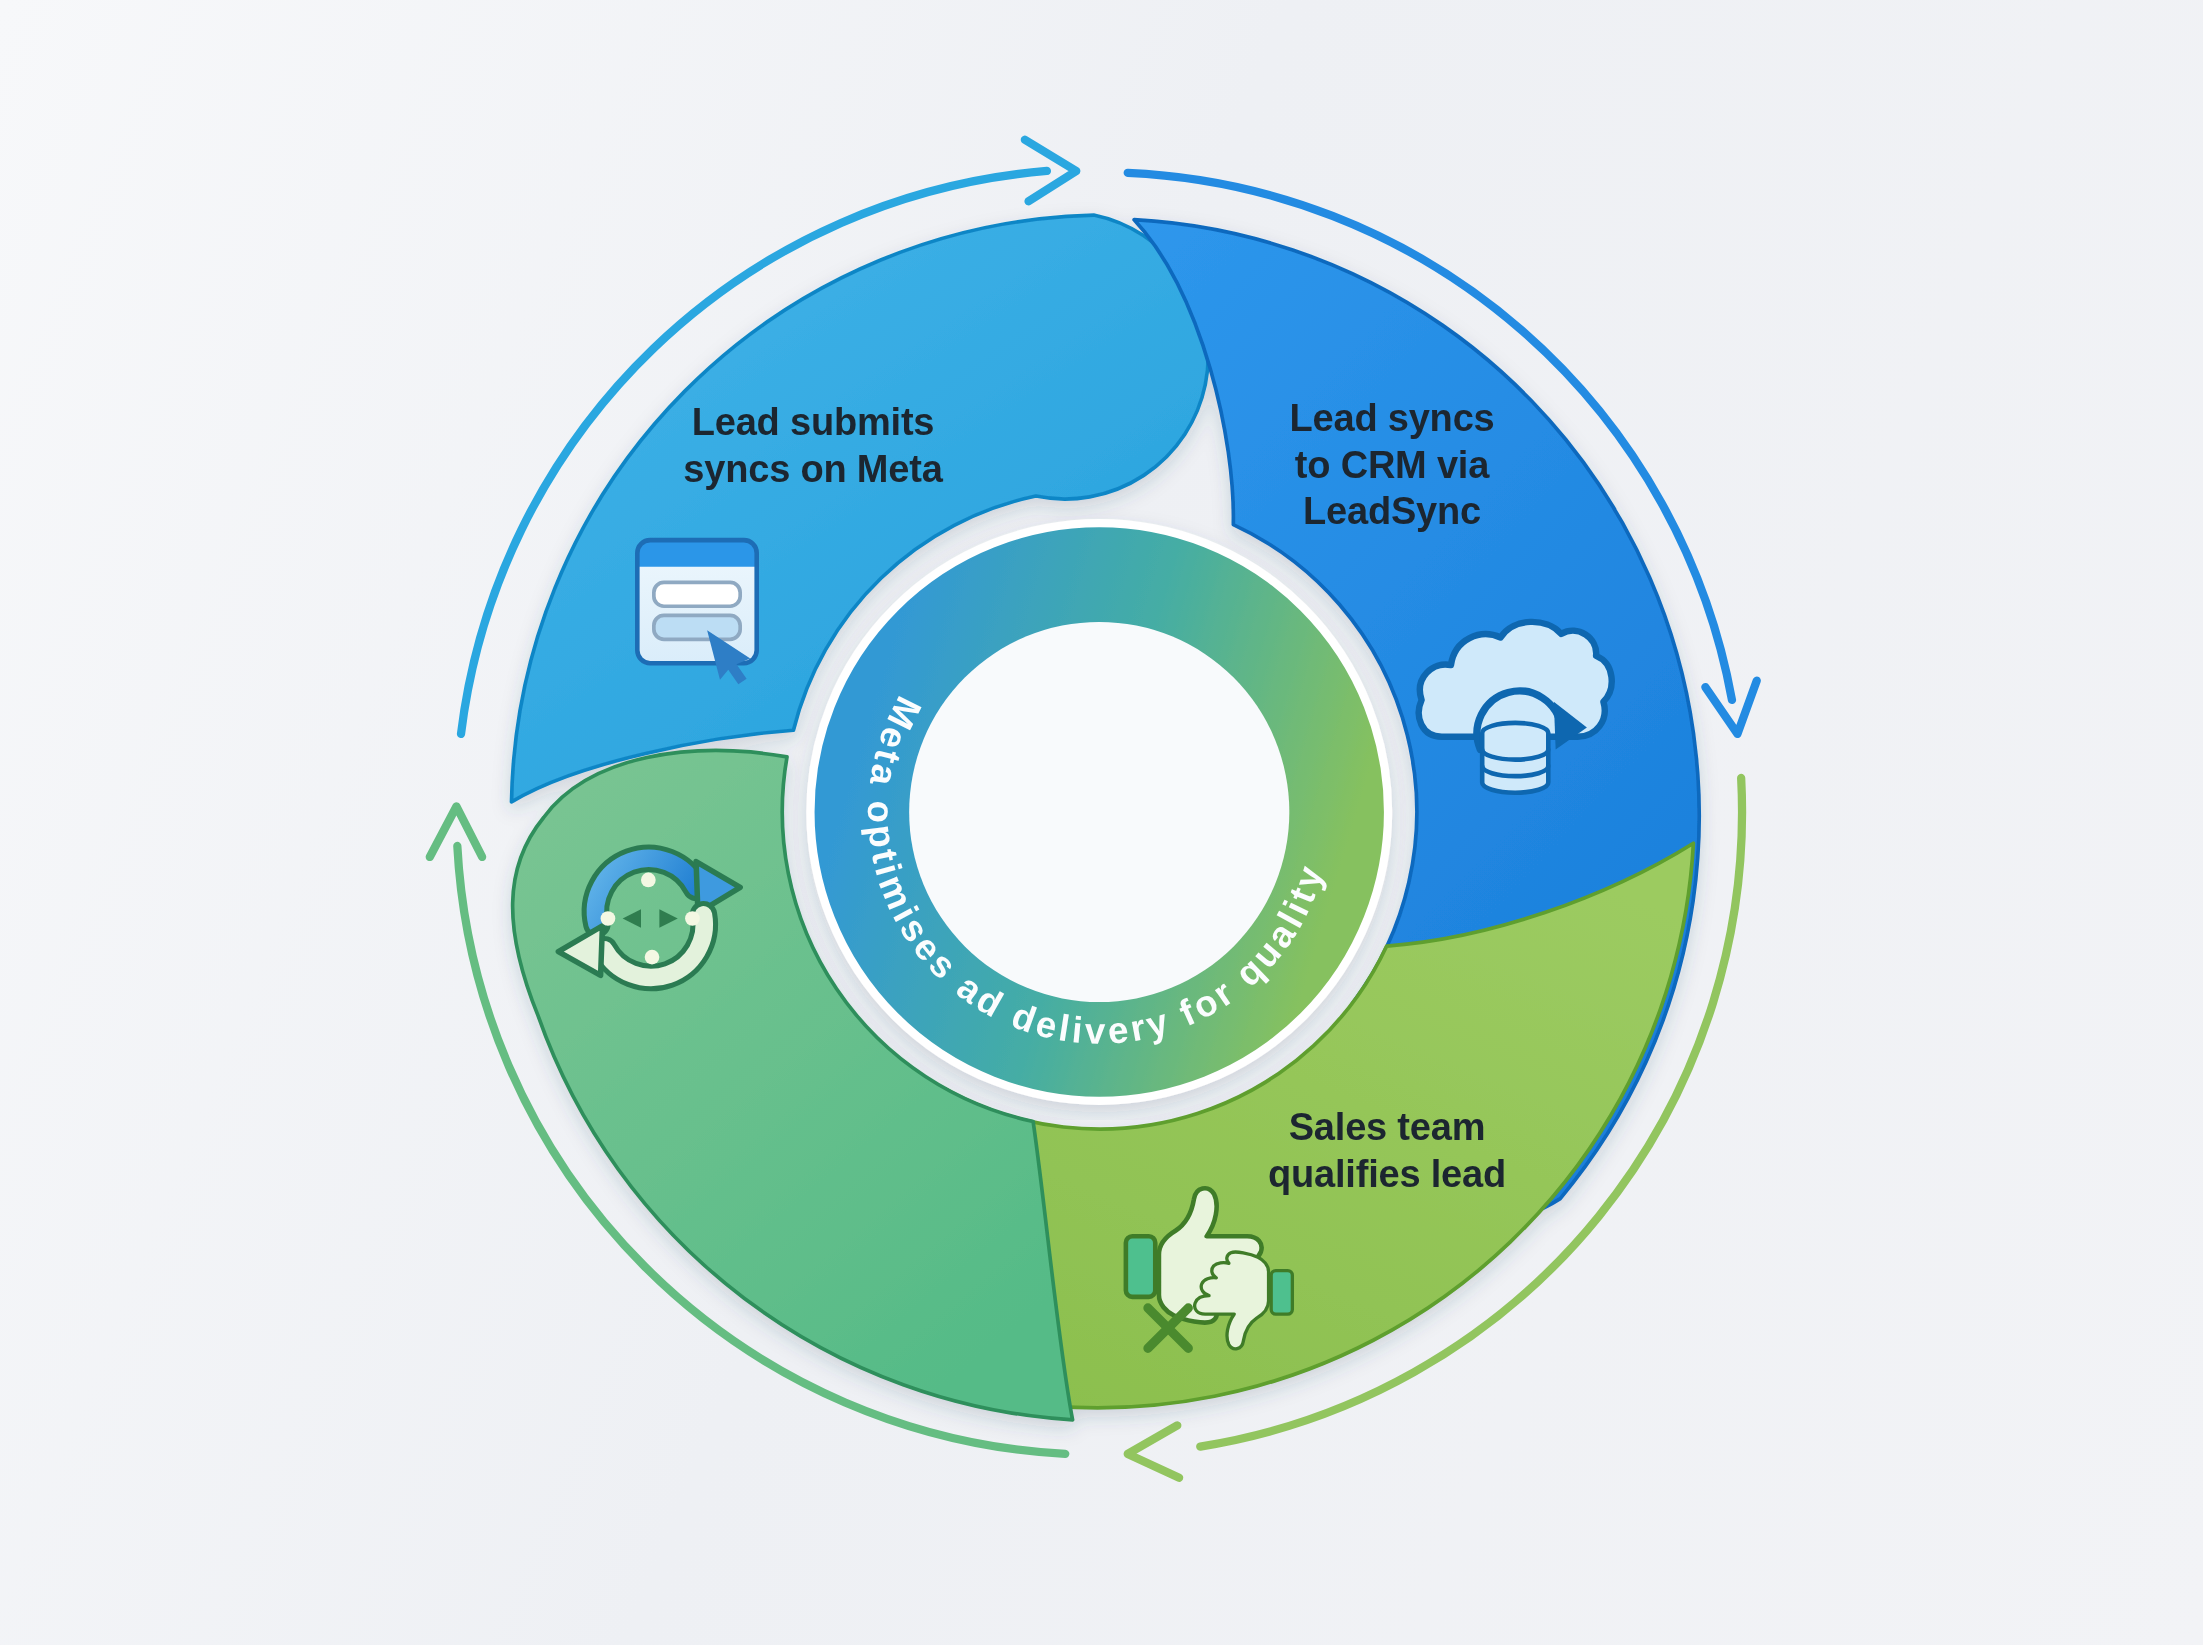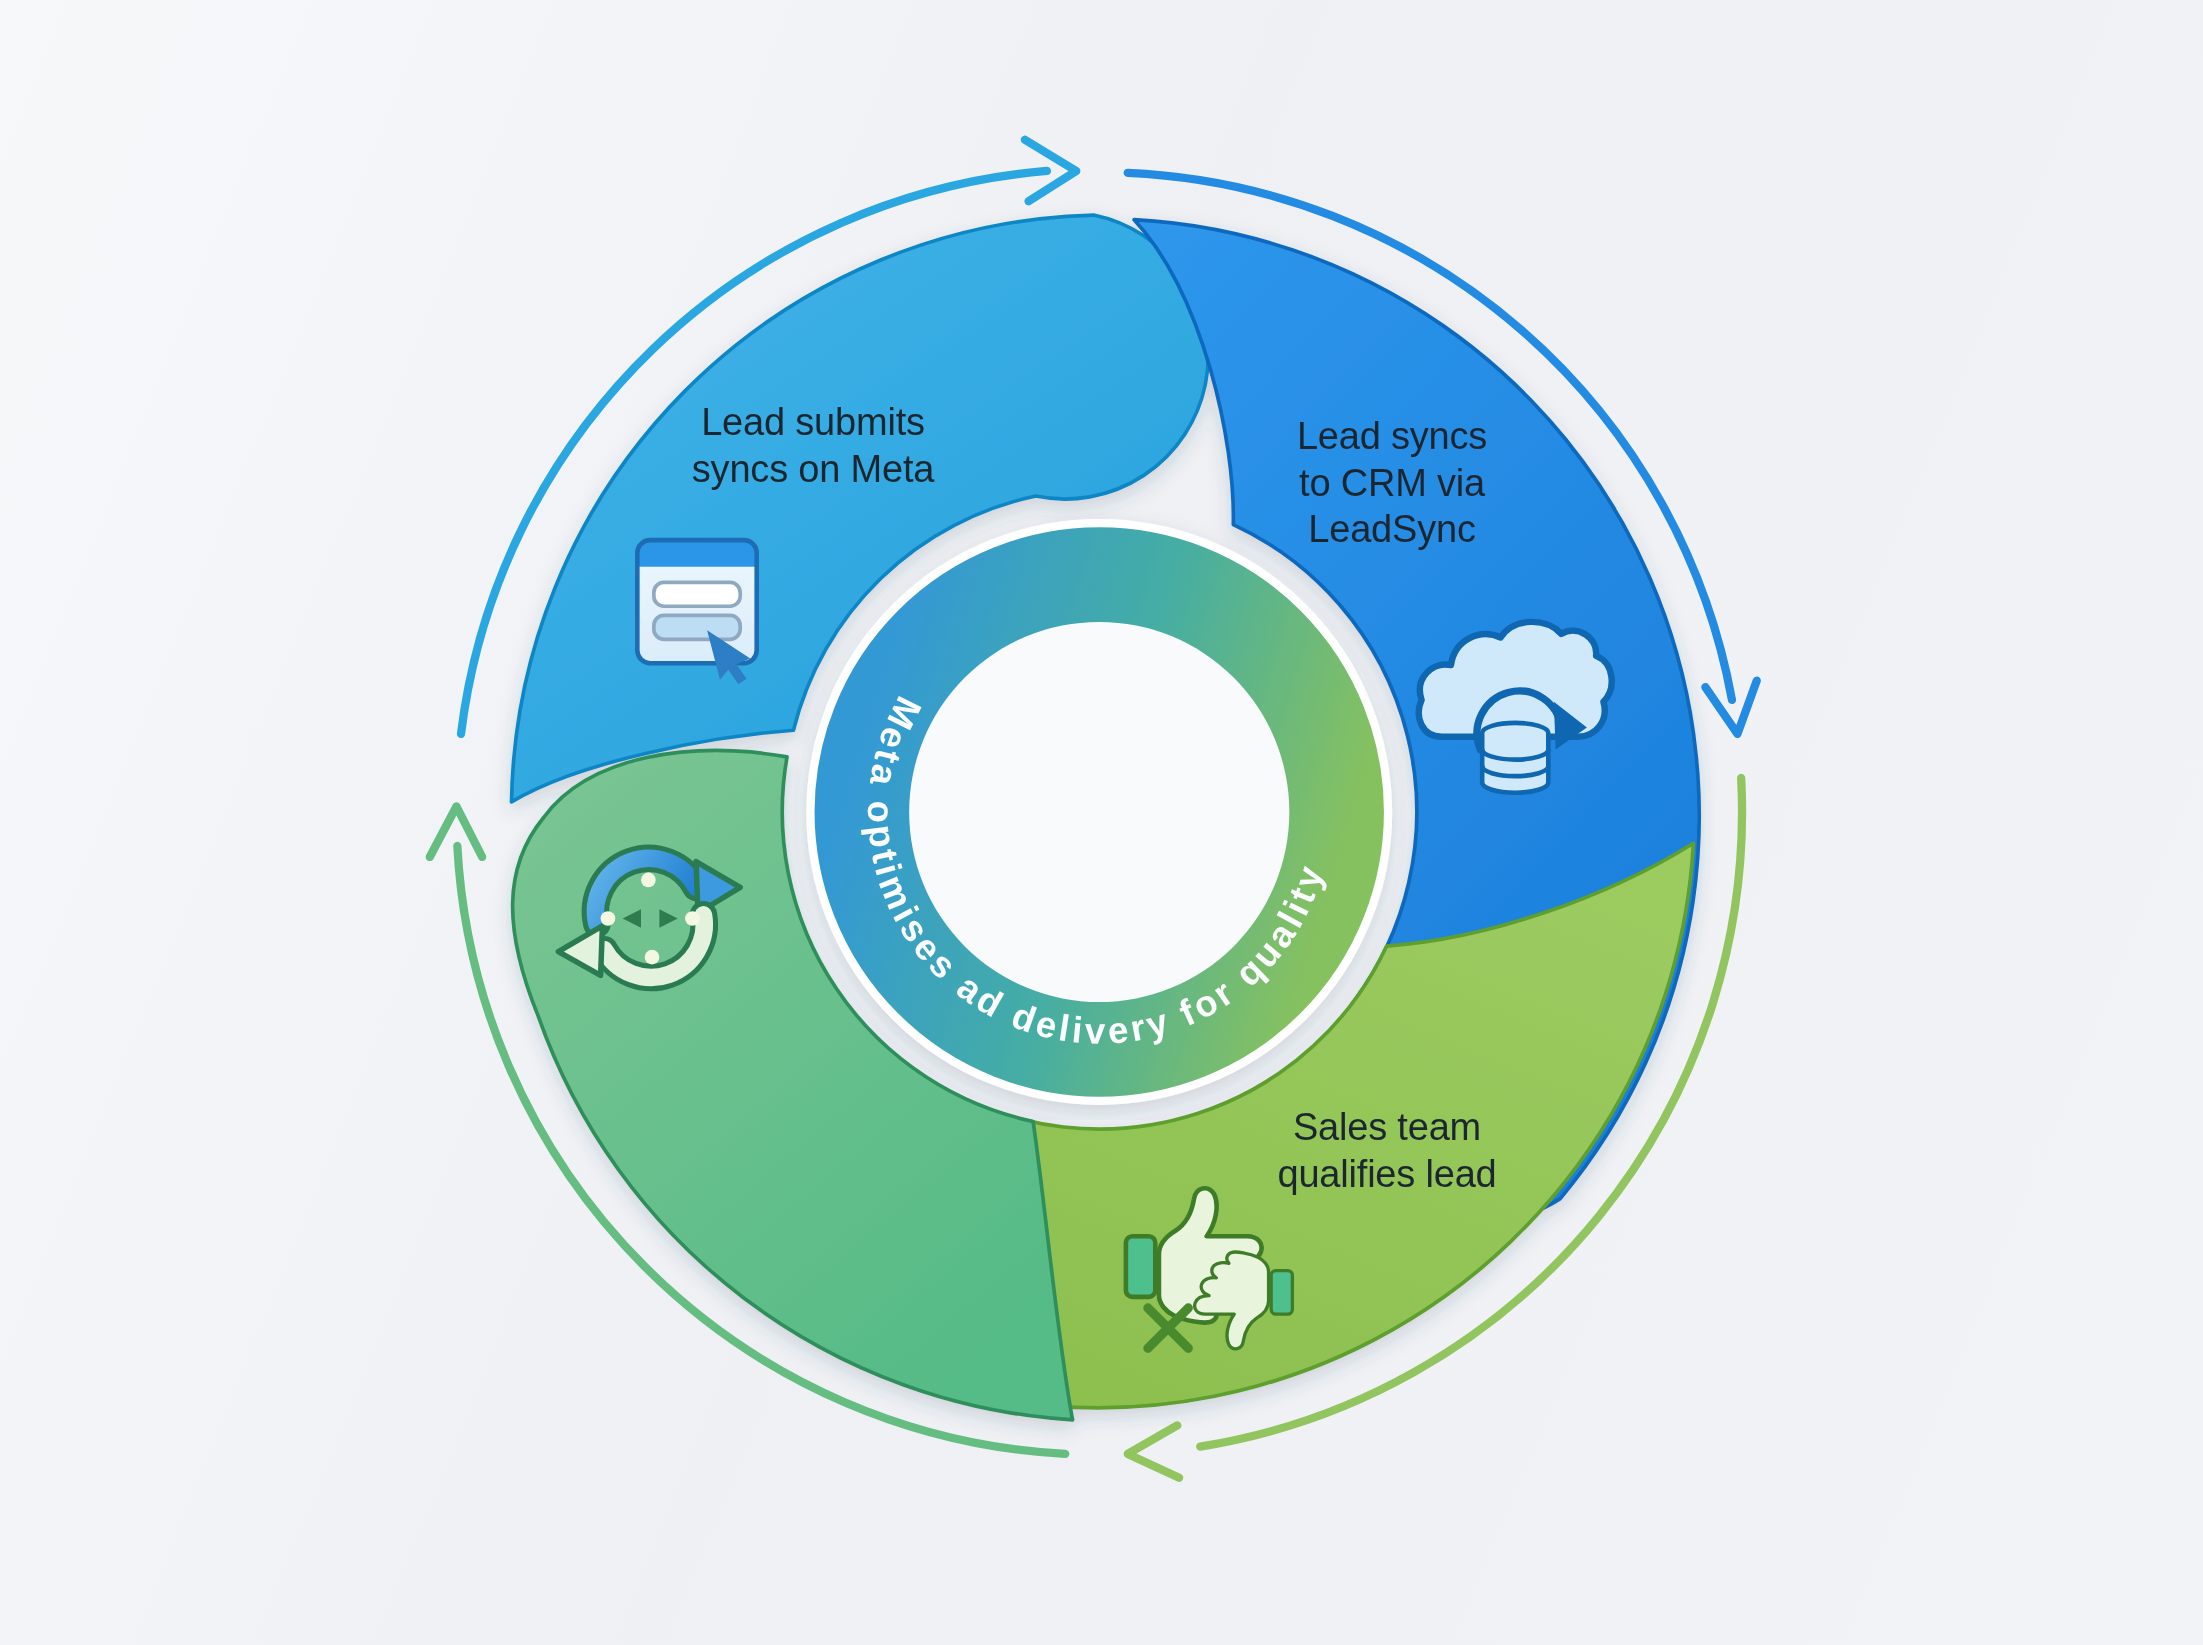--- a/index.html
+++ b/index.html
@@ -14,21 +14,21 @@
   .stage {
     position: relative;
     width: 2204px; height: 1646px;
   }
   .stage svg { position: absolute; left: 0; top: 0; }
   .seg-label {
     position: absolute;
     transform: translate(-50%, -50%);
     text-align: center;
     font-size: 38px;
-    font-weight: 400;
+    font-weight: 700;
     letter-spacing: -0.2px;
     line-height: 1.23;
     color: #1c2630;
     white-space: nowrap;
   }
   .seg-label span { display: block; }
 </style>
 </head>
 <body>
 
@@ -183,21 +183,21 @@
       <use href="#thumbHand" transform="translate(2290 2400) scale(-0.72 -0.72)"></use>
       <path d="M1250 1424 L1294 1468 M1294 1424 L1250 1468" fill="none" stroke="#4a8a2e" stroke-width="10"></path>
     </g>
   </svg>
 
   <div class="seg-label" style="left:813px; top:446px;">
     <span>Lead submits</span>
     <span>syncs on Meta</span>
   </div>
 
-  <div class="seg-label" style="left:1392px; top:483px;">
+  <div class="seg-label" style="left:1392px; top:465px;">
     <span>Lead syncs</span>
     <span>to CRM via</span>
     <span>LeadSync</span>
   </div>
 
   <div class="seg-label" style="left:1355px; top:1151px;margin-left:32px;">
     <span>Sales team</span>
     <span>qualifies lead</span>
   </div>
 

